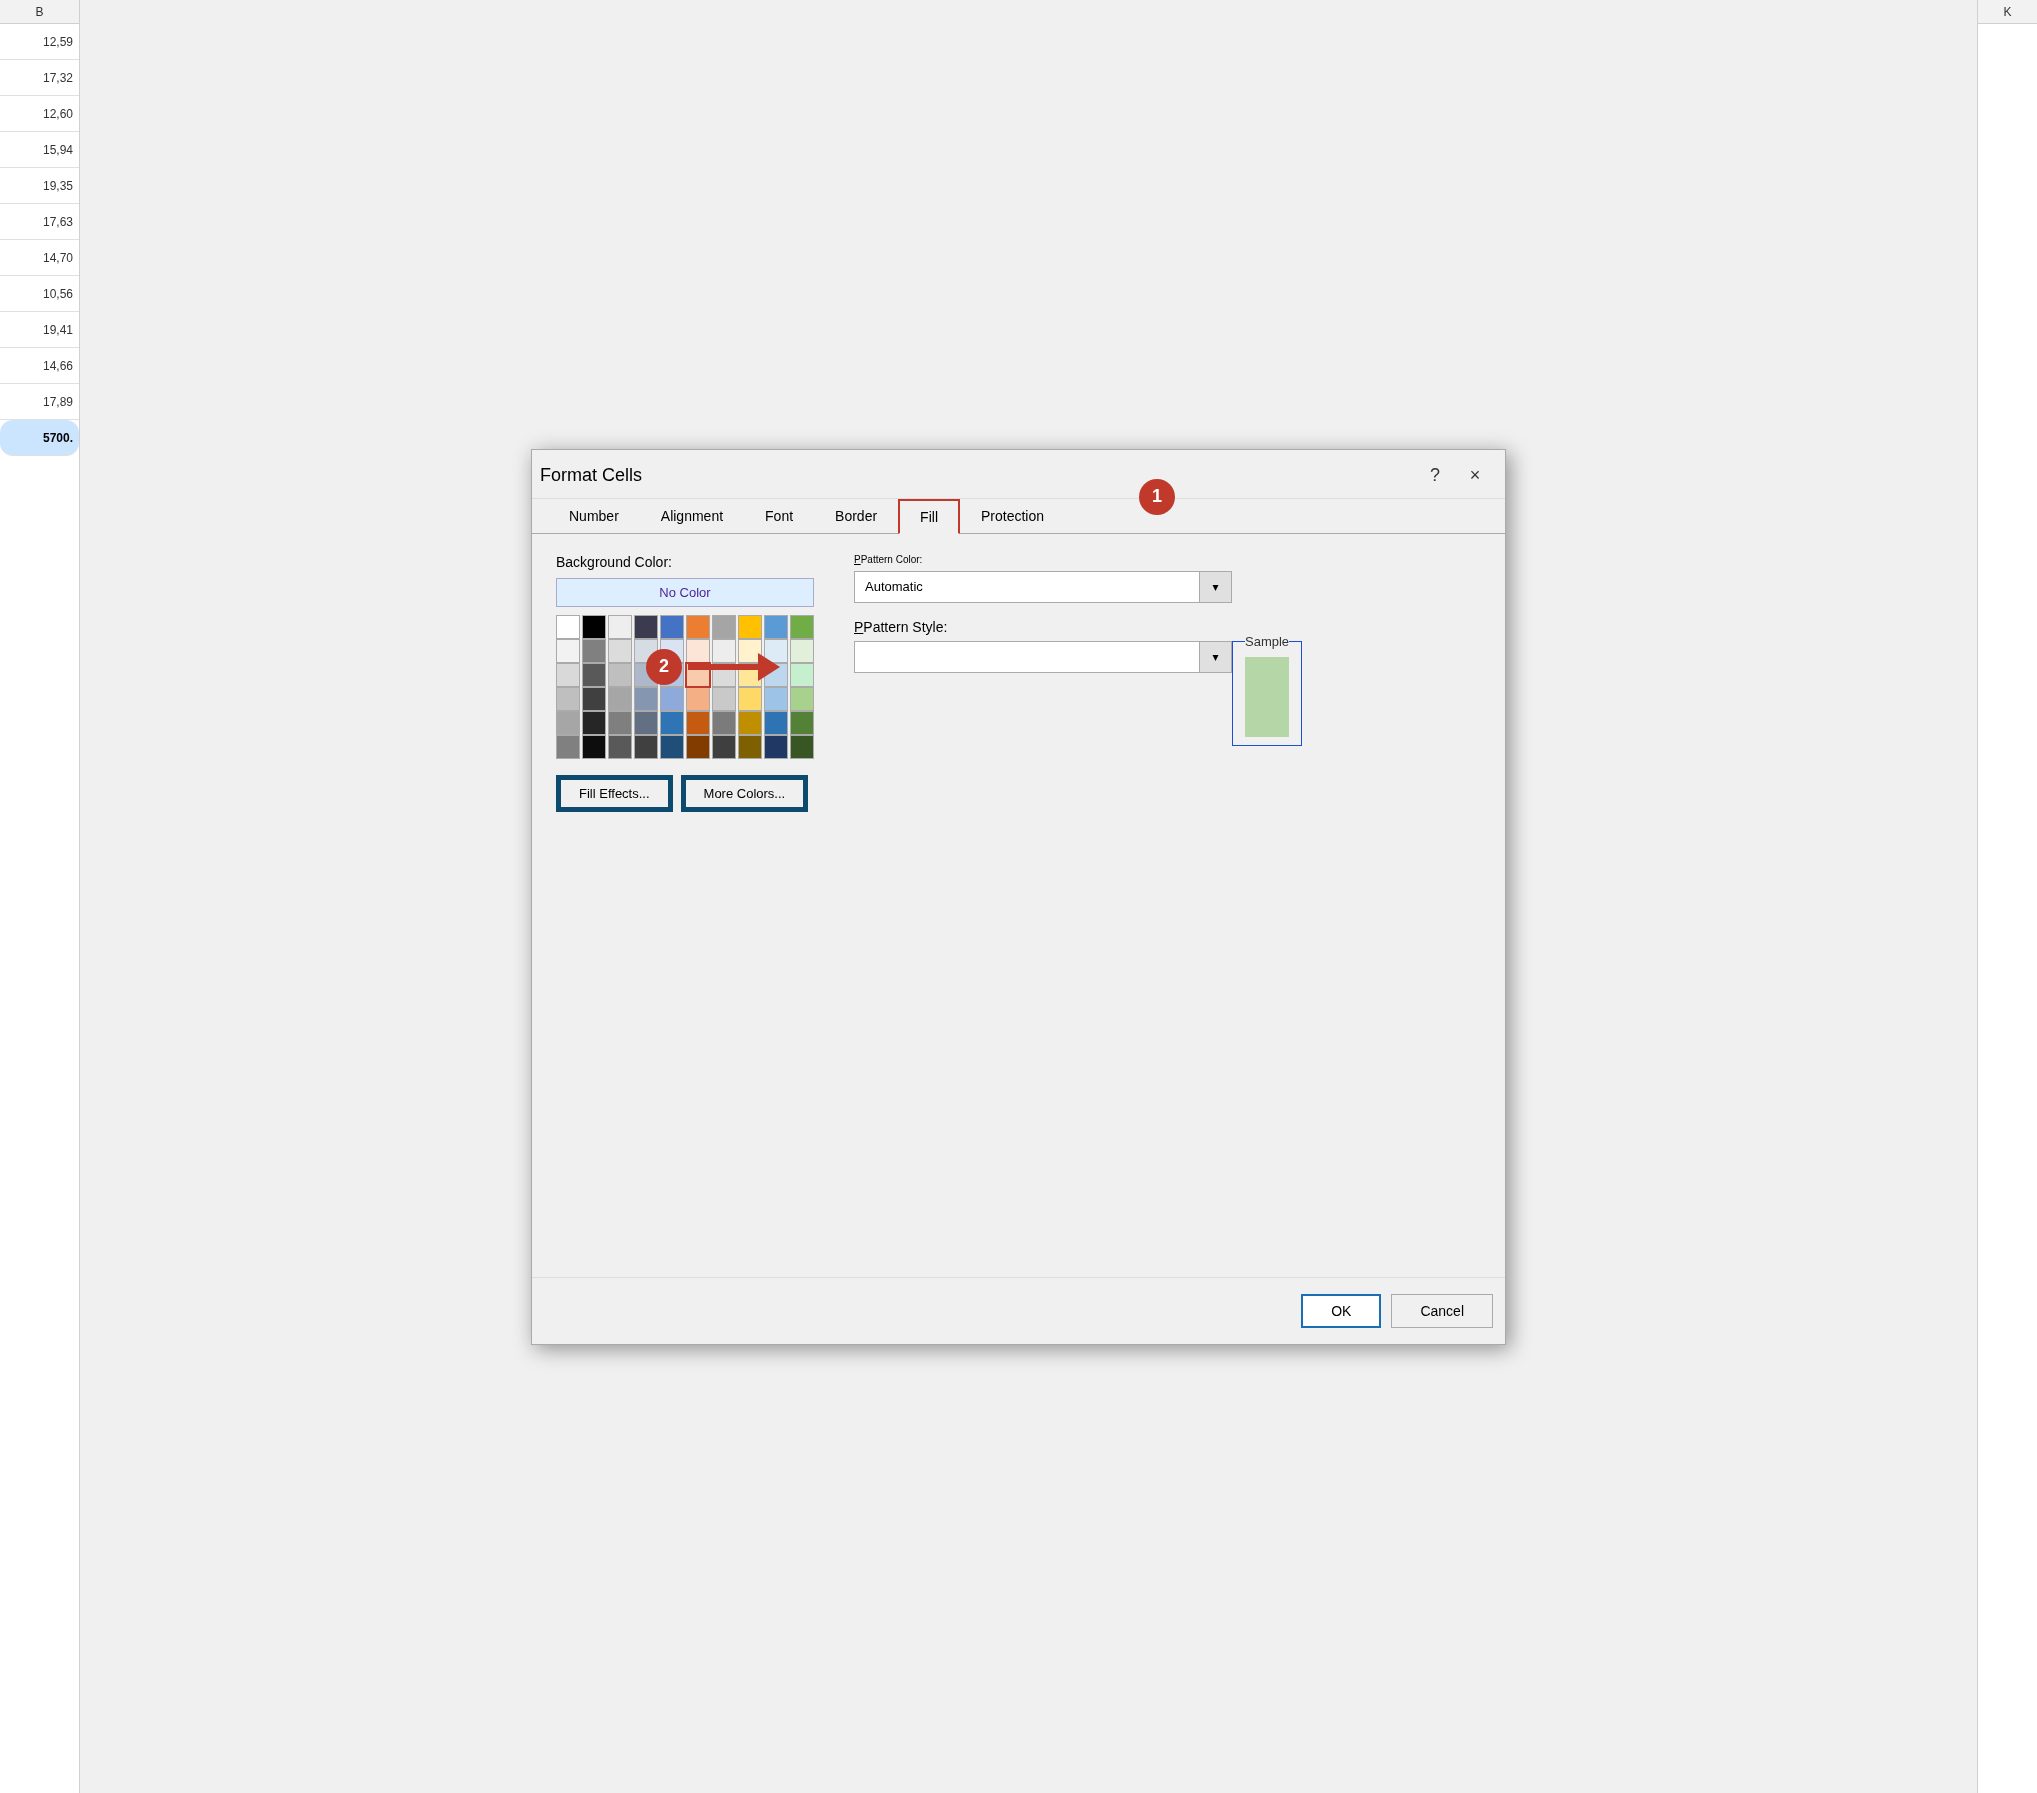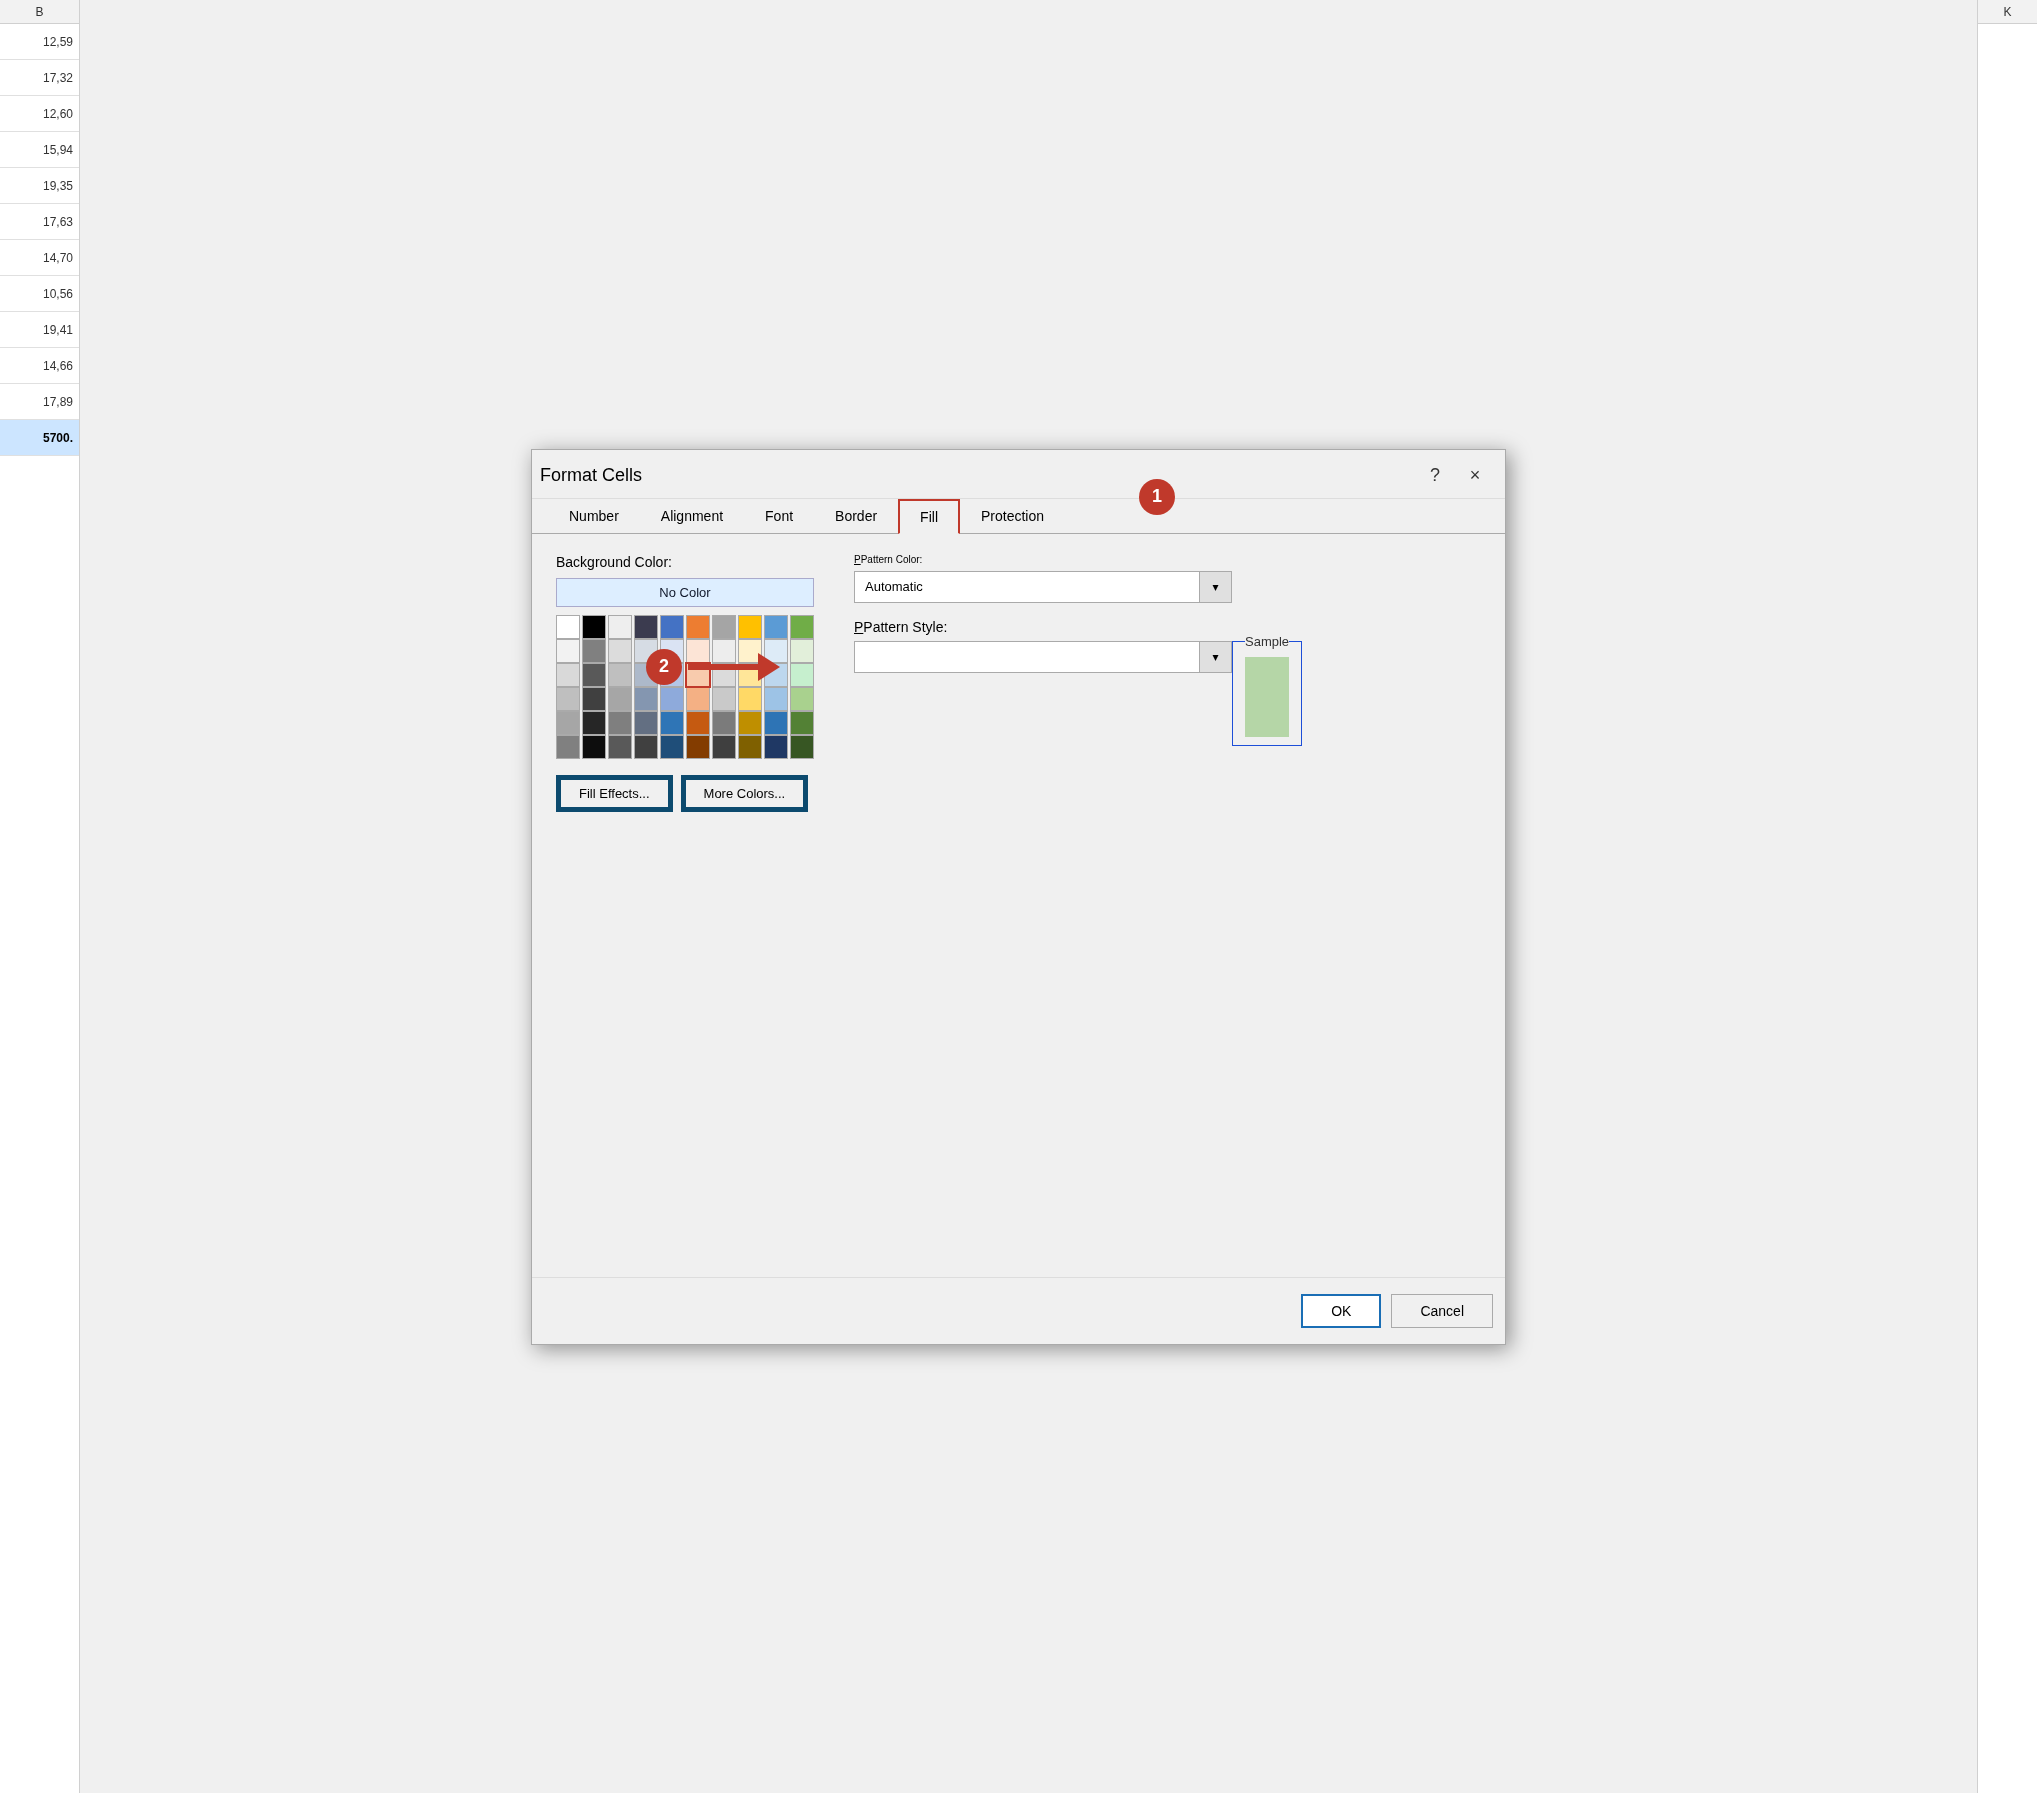--- a/index.html
+++ b/index.html
@@ -50,20 +50,21 @@
       font-size: 12px;
       color: #333;
       display: flex;
       align-items: center;
       justify-content: flex-end;
     }
     .excel-cell.selected {
       background: #cce5ff;
       color: #000;
       font-weight: bold;
+      border-radius: 13px;
     }
     .excel-header {
       height: 24px;
       background: #f2f2f2;
       border-bottom: 1px solid #d0d0d0;
       display: flex;
       align-items: center;
       justify-content: center;
       font-size: 12px;
       color: #333;
@@ -206,21 +207,21 @@
     .no-color-btn {
       display: block;
       width: 100%;
       padding: 6px 10px;
       background: #ddeeff;
       border: 1px solid #aac;
       cursor: pointer;
       font-size: 13px;
       text-align: center;
       margin-bottom: 8px;
-      color: #0f172a;
+      color: #4c1d95;
     }
     .color-row {
       display: flex;
       gap: 2px;
     }
     .color-cell {
       width: 24px;
       height: 24px;
       border: 1px solid #aaa;
       cursor: pointer;

